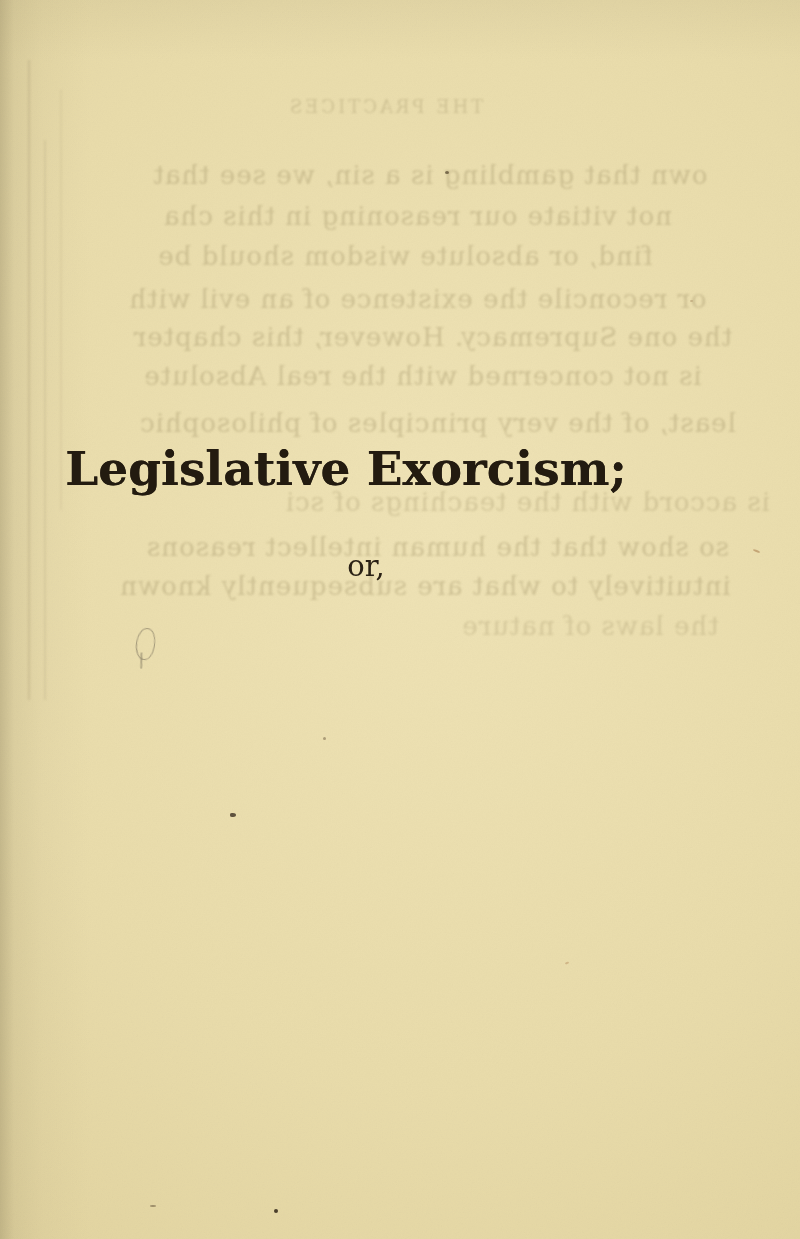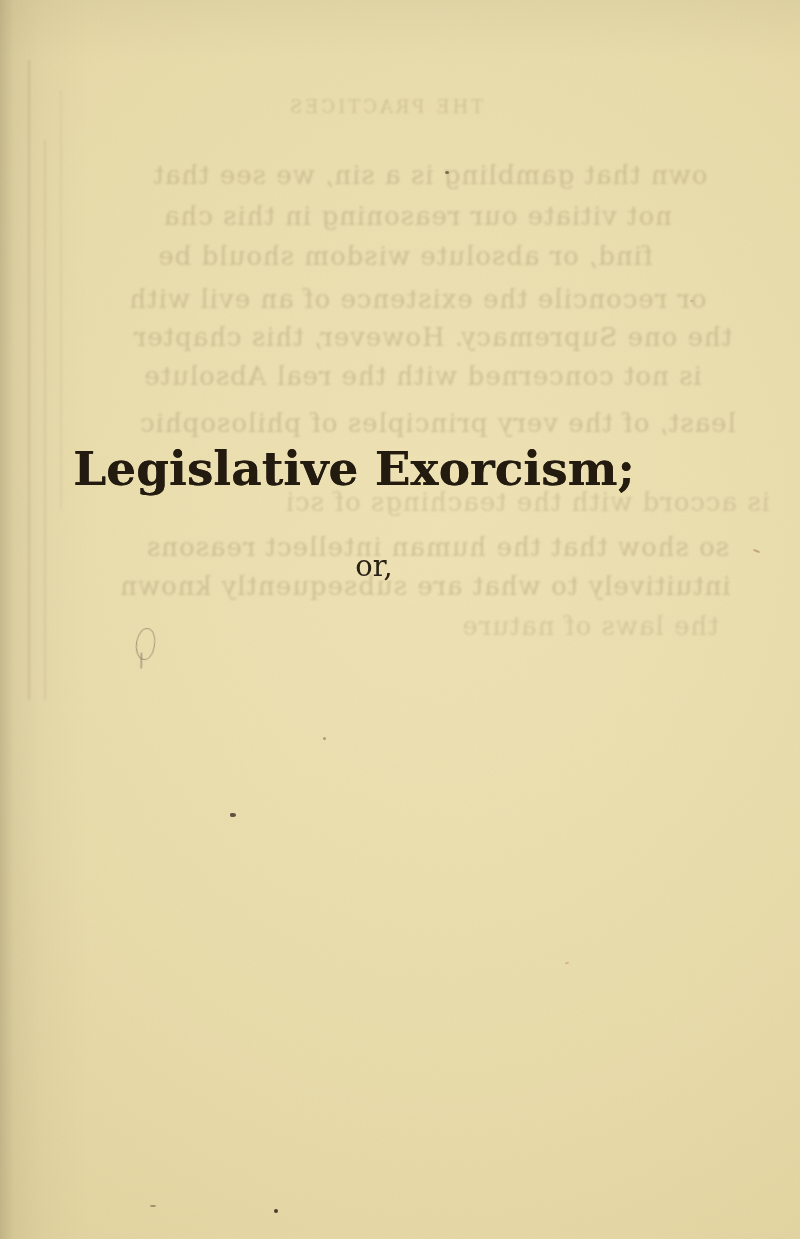--- a/index.html
+++ b/index.html
@@ -57,21 +57,21 @@
   .g7  { top: 361px; left: 110px; width: 625px; }
   .g8  { top: 408px; left: 125px; width: 625px; }
   .g9  { top: 487px; left: 285px; width: 485px; opacity: .35; }
   .g10 { top: 532px; left: 115px; width: 645px; }
   .g11 { top: 571px; left: 100px; width: 650px; }
   .g12 { top: 611px; left: 415px; width: 350px; opacity: .32; }
 
   
   .title-block {
     position: absolute;
-    left: 16px;
+    left: 8px;
     width: 676px;
     text-align: center;
     color: #231b10;
   }
   .main-title {
     top: 441px;
     font-size: 47px;
     font-weight: bold;
     letter-spacing: 0px;
     text-shadow: 0 0 0.6px rgba(35,27,16,0.9);

